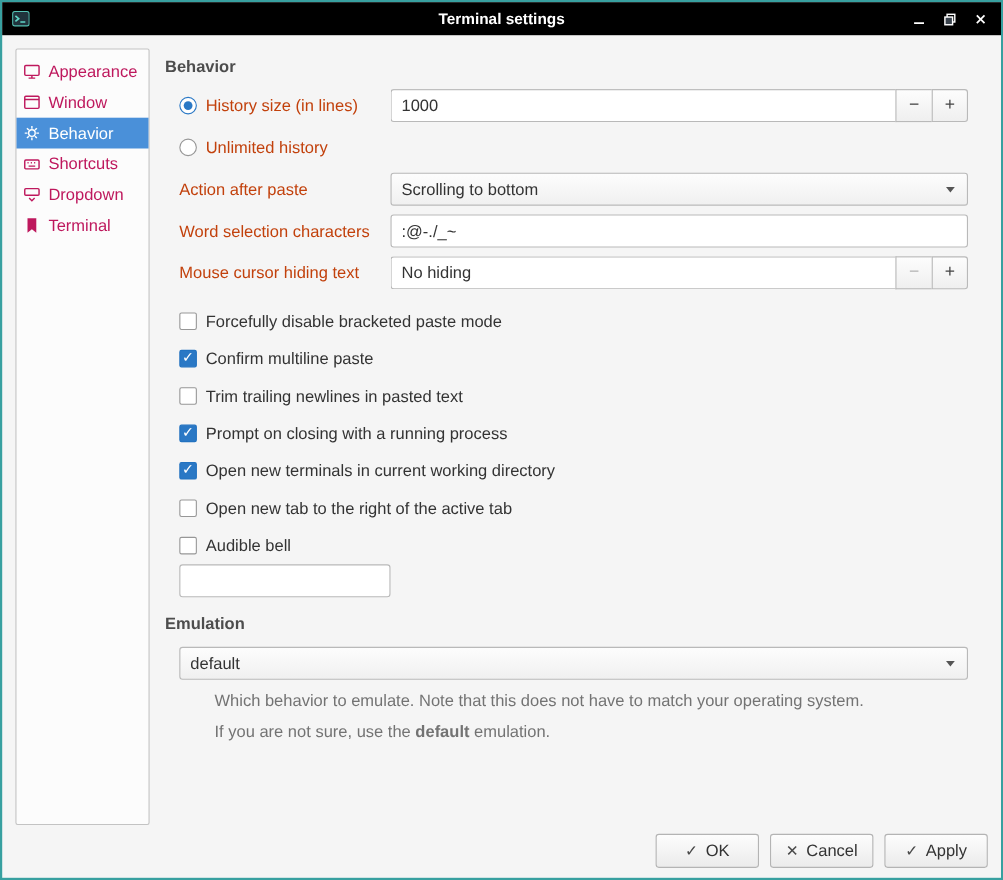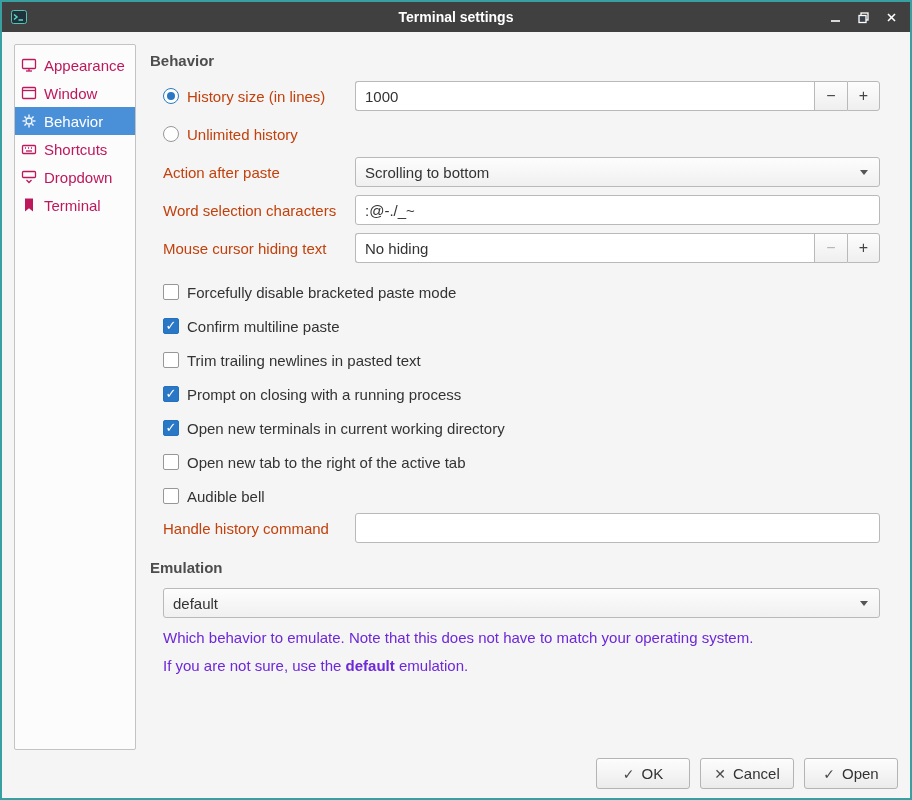--- a/index.html
+++ b/index.html
@@ -11,21 +11,21 @@
   }
   .window {
     width:912px; height:800px;
     border:2px solid #38a0a0;
     background:#f5f5f5;
     display:flex; flex-direction:column;
   }
   
   .titlebar {
     height:30px; flex:0 0 30px;
-    background:#404040;
+    background:#000000;
     position:relative;
     display:flex; align-items:center;
     padding:0 8px;
   }
   .titlebar .title {
     position:absolute; left:0; right:0; text-align:center;
     color:#fff; font-weight:bold; font-size:14px;
     pointer-events:none;
   }
   .app-icon { width:18px; height:18px; display:flex; align-items:center; justify-content:center; z-index:1; }
@@ -113,21 +113,21 @@
     display:flex; align-items:center;
     padding:0 9px; color:#333;
   }
   .select .sel-text { flex:1; }
   .chev {
     width:0; height:0; margin-right:2px;
     border-left:4px solid transparent; border-right:4px solid transparent;
     border-top:5px solid #555;
   }
   
-  .help-line { margin-top:11px; color:#6d28d9; }
+  .help-line { margin-top:11px; color:#737373;margin-left:32px; }
   .help-line b { font-weight:bold; }
   
   .footer {
     position:absolute; right:12px; bottom:9px;
     display:flex; gap:10px;
   }
   .btn {
     min-width:94px; height:31px;
     border:1px solid #b4b4b4; border-radius:3px;
     background:linear-gradient(#fdfdfd,#ebebeb);
@@ -306,21 +306,20 @@
           <span class="checkbox"></span>
           <span class="label">Open new tab to the right of the active tab</span>
         </div>
         <div class="check-row">
           <span class="checkbox"></span>
           <span class="label">Audible bell</span>
         </div>
 
 
         <div class="form-row">
-          <span class="label">Handle history command</span>
           <input class="text-input" type="text" value="" style="">
         </div>
       </div>
 
       <div class="section-heading" style="margin-top:16px;">Emulation</div>
       <div class="section-body">
         <div class="select" style="margin-top:2px;">
           <span class="sel-text">default</span>
           <span class="chev"></span>
         </div>
@@ -333,18 +332,18 @@
       <div class="btn">
         <span class="btn-icon">✓</span>
         <span>OK</span>
       </div>
       <div class="btn">
         <span class="btn-icon">✕</span>
         <span>Cancel</span>
       </div>
       <div class="btn">
         <span class="btn-icon">✓</span>
-        <span>Open</span>
+        <span>Apply</span>
       </div>
     </div>
 
   </div>
 </div>
 
 </body></html>

